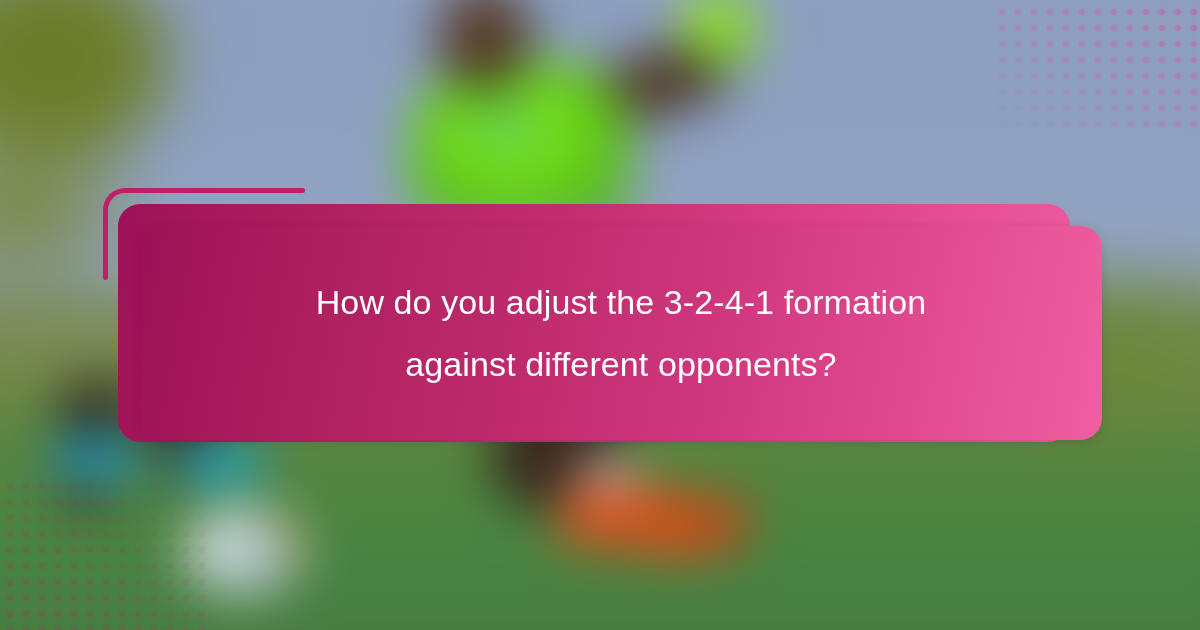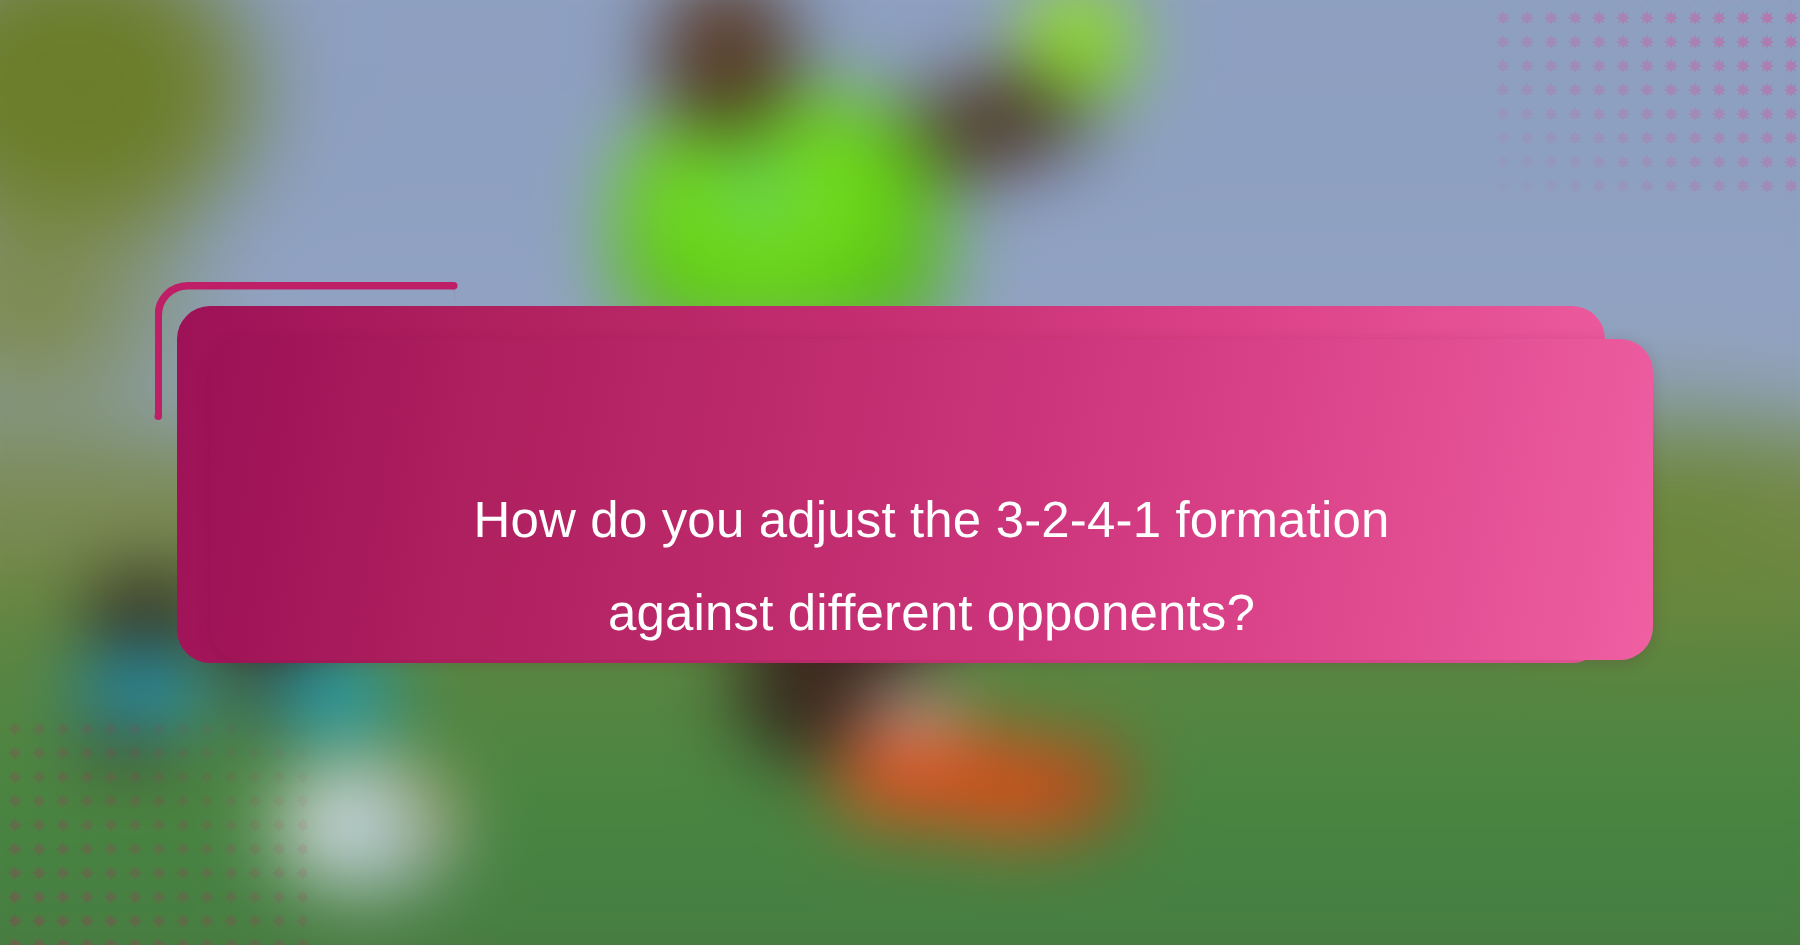--- a/index.html
+++ b/index.html
@@ -261,21 +261,21 @@
 
   .card-front {
     position: absolute;
     left: 140px;
     top: 226px;
     width: 962px;
     height: 214px;
     border-radius: 22px;
     background: linear-gradient(100deg, #9c1156 0%, #ad1f5e 18%, #bd2a6b 38%, #cf377e 60%, #e04a8f 80%, #ef5fa2 100%);
     display: flex;
-    align-items: flex-end;
+    align-items: center;
     justify-content: center;
     box-shadow: 0 2px 10px rgba(90,10,50,0.18);
   }
 
   .card-title {
     color: #ffffff;
     font-family: "Liberation Sans", sans-serif;
     font-size: 34px;
     font-weight: 400;
     line-height: 62px;

